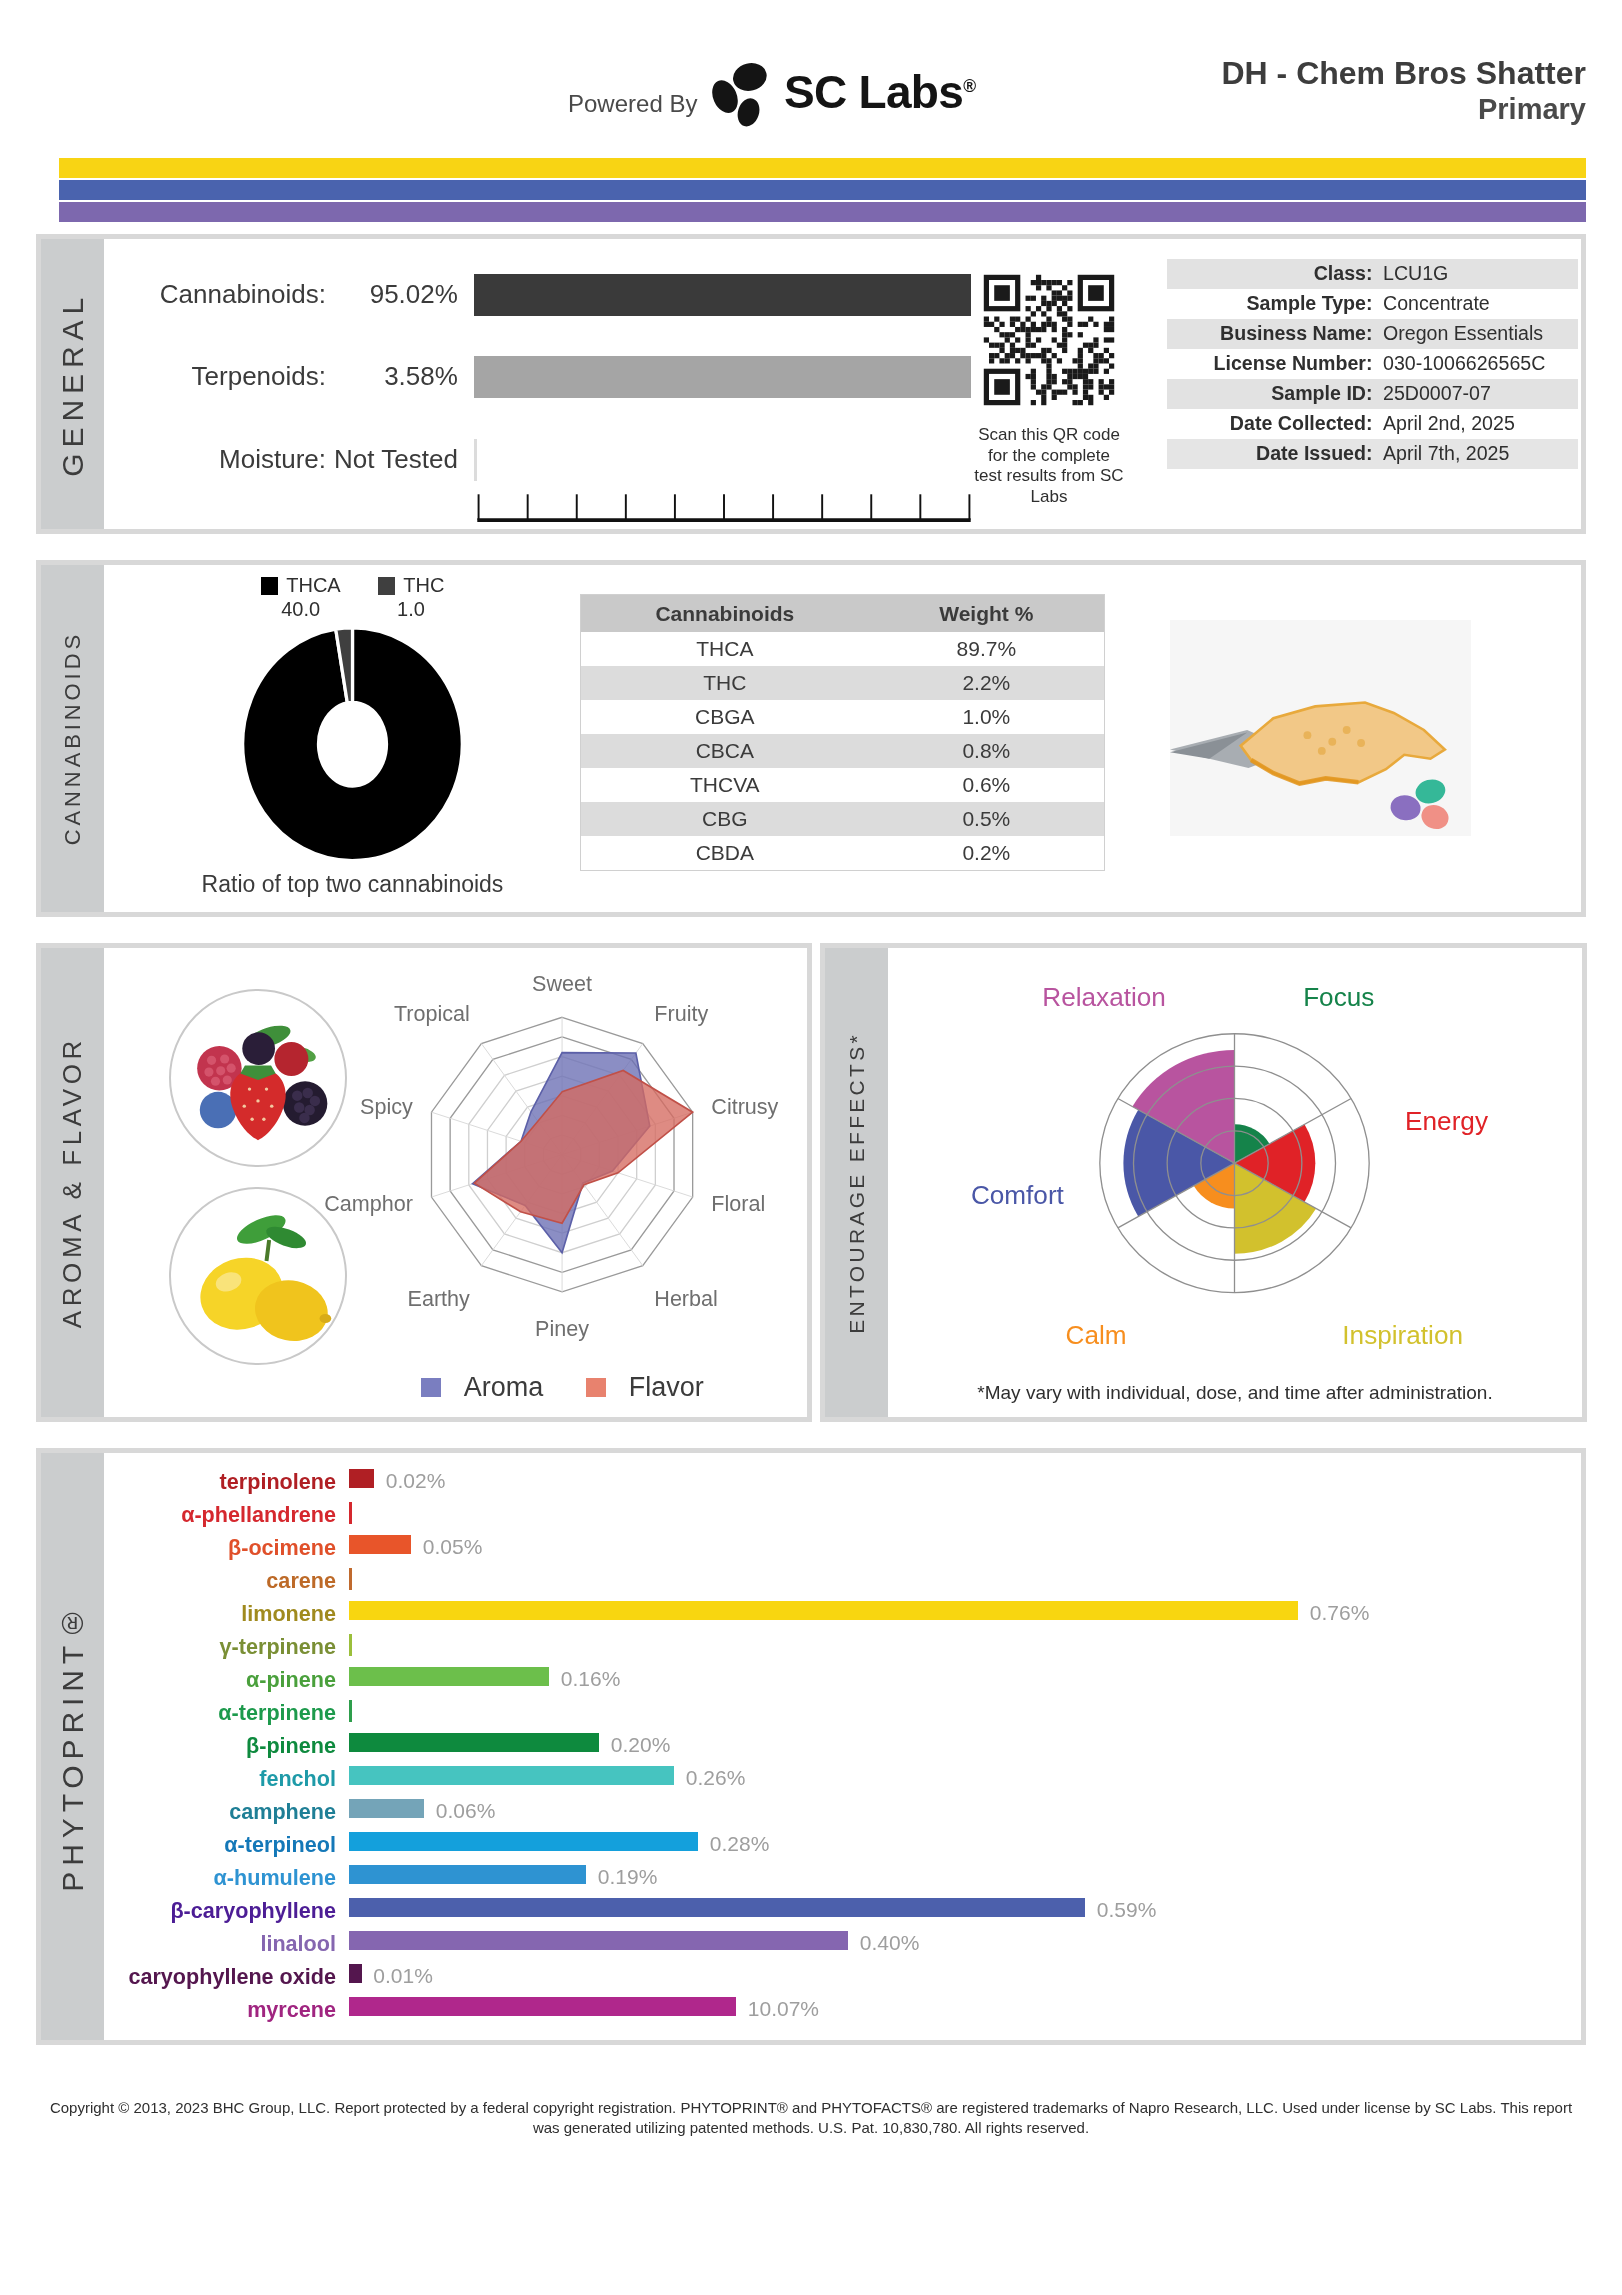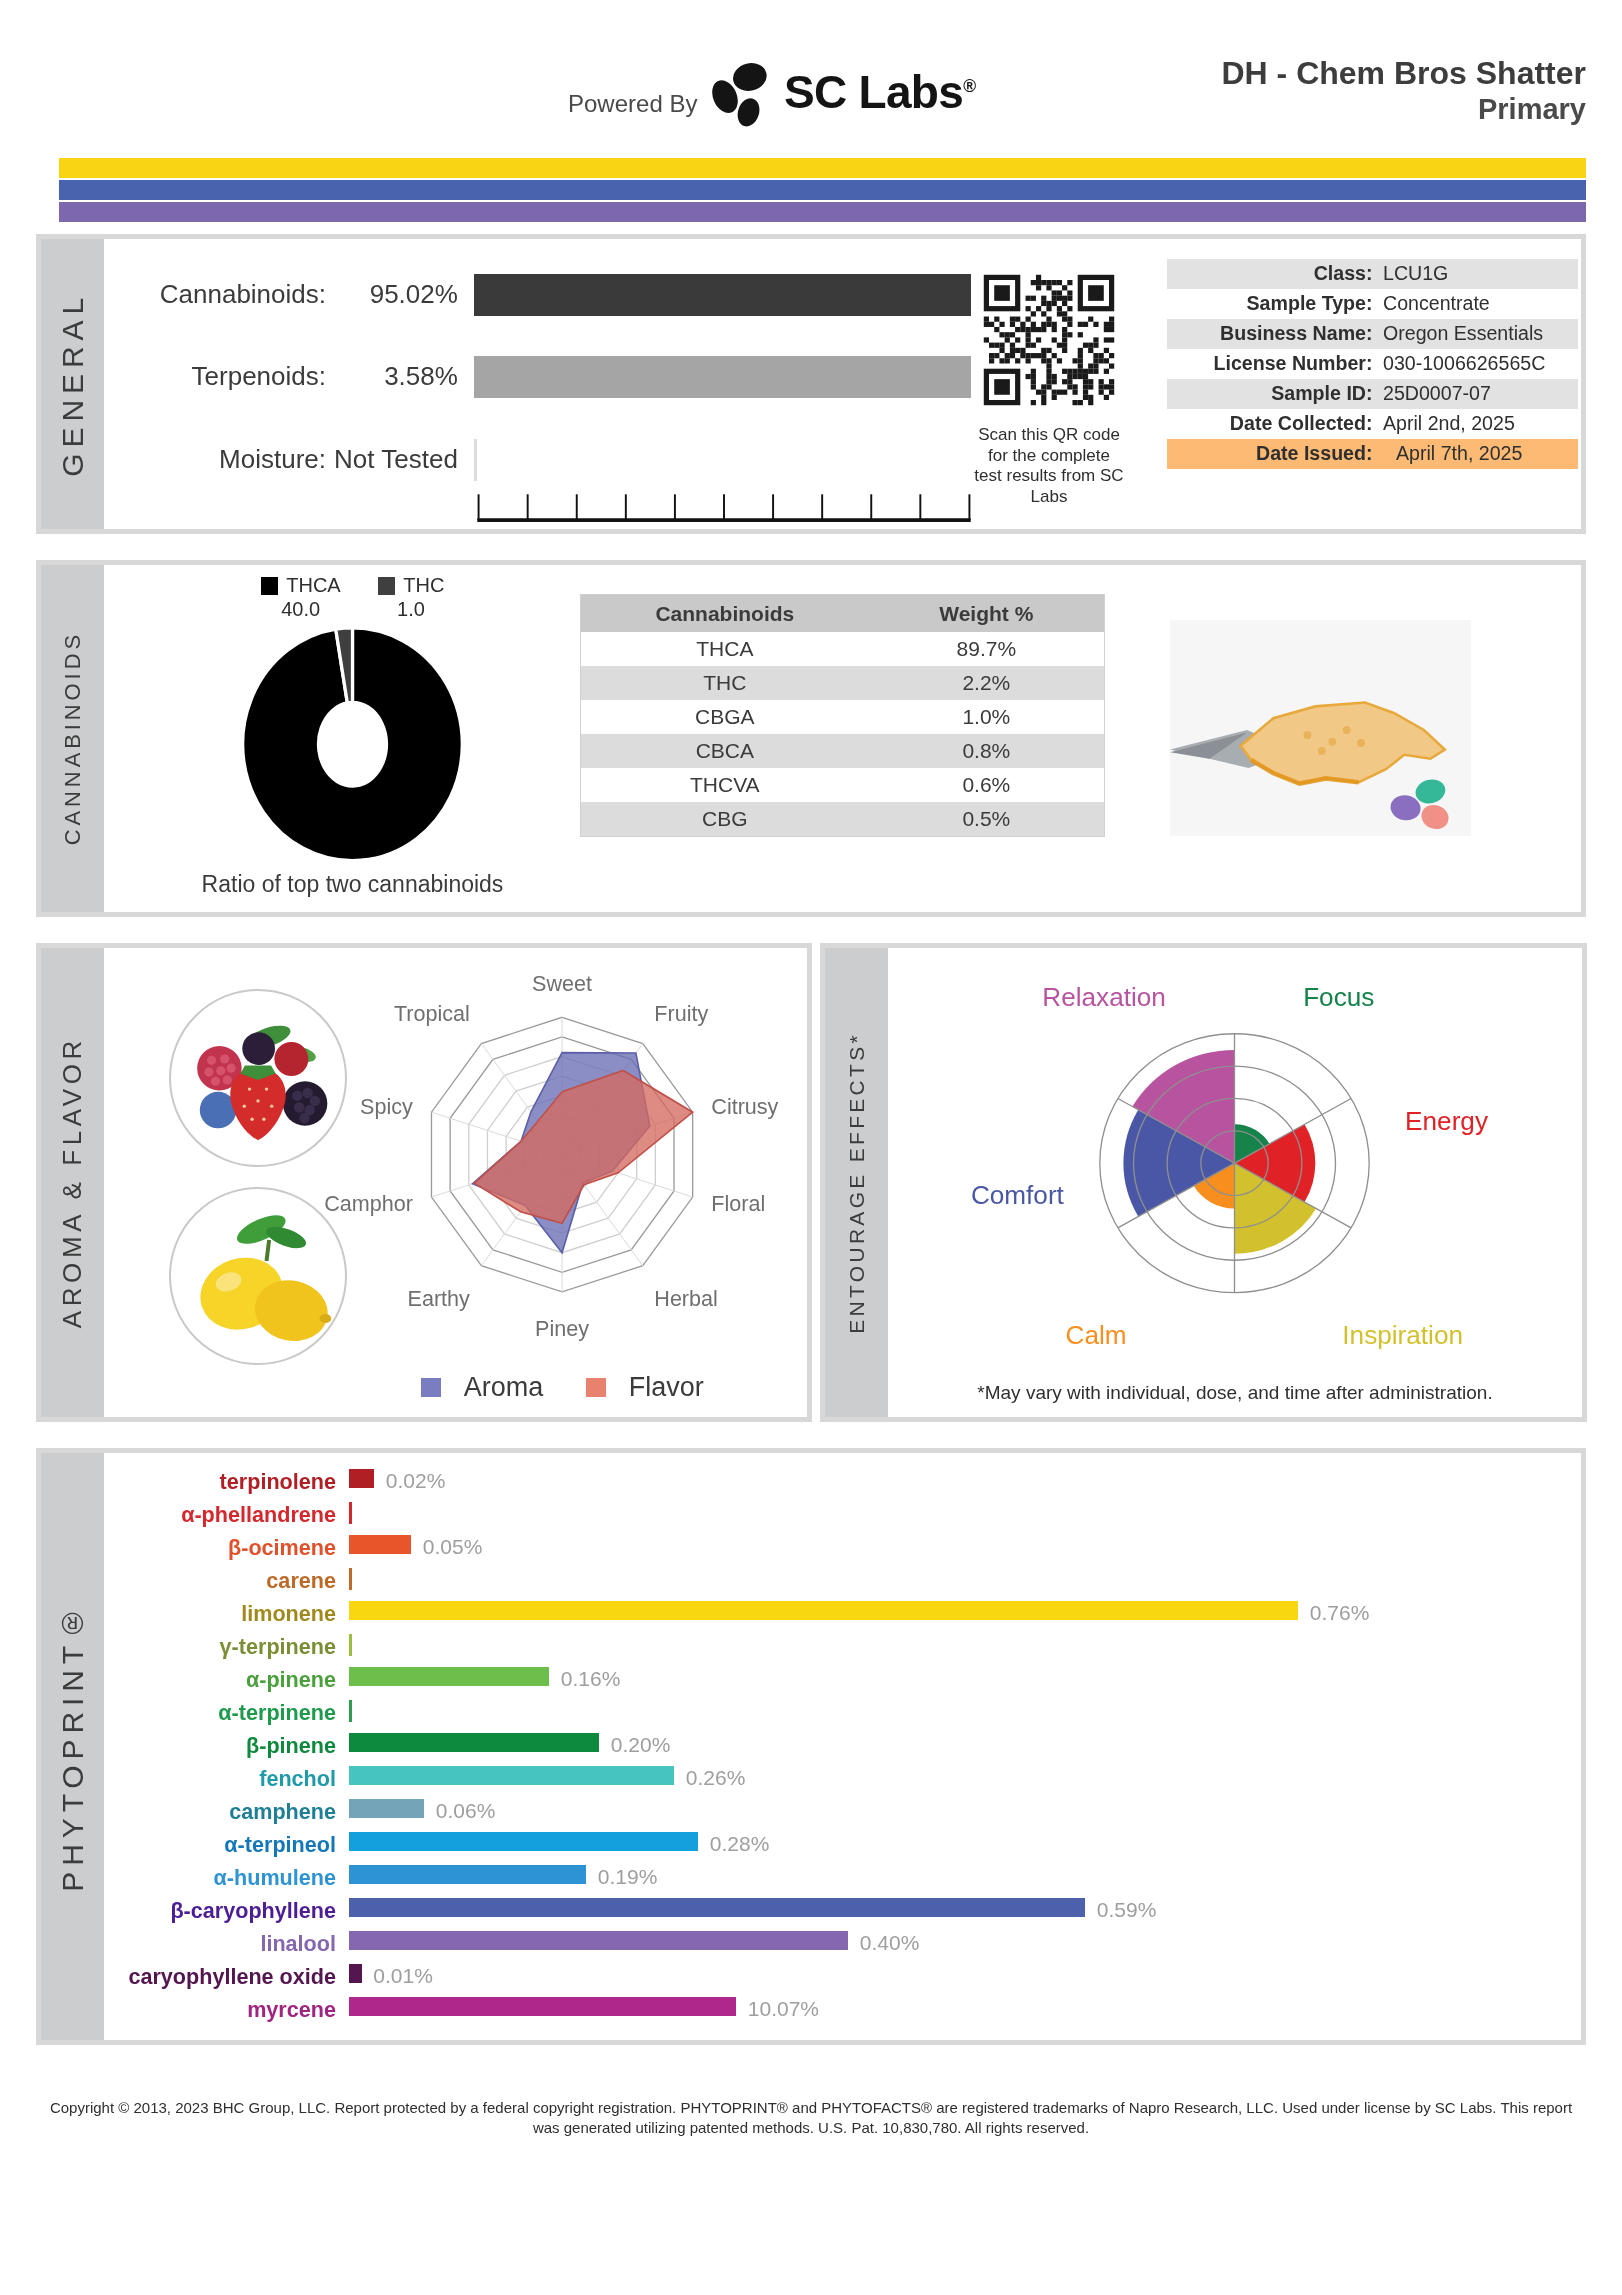--- a/index.html
+++ b/index.html
@@ -373,21 +373,21 @@
             <div class="info-value">030-1006626565C</div>
           </div>
           <div class="info-row" style="background: rgb(226, 226, 226);">
             <div class="info-label">Sample ID:</div>
             <div class="info-value">25D0007-07</div>
           </div>
           <div class="info-row">
             <div class="info-label">Date Collected:</div>
             <div class="info-value">April 2nd, 2025</div>
           </div>
-          <div class="info-row" style="background: #fdba74; gap: 13px;">
+          <div class="info-row" style="background: #e5e5e5;">
             <div class="info-label">Date Issued:</div>
             <div class="info-value">April 7th, 2025</div>
           </div>
         </div>
     </div>
   </section>
 
   <section class="section" style="left:36px;top:560px;width:1550px;height:357px;">
     <div class="strip strip-cb">
         <span>CANNABINOIDS</span>
@@ -435,20 +435,24 @@
             <div class="cbt-c1">CBCA</div>
             <div class="cbt-c2">0.8%</div>
           </div>
           <div class="cbt-row">
             <div class="cbt-c1">THCVA</div>
             <div class="cbt-c2">0.6%</div>
           </div>
           <div class="cbt-row" style="background: rgb(220, 220, 220);">
             <div class="cbt-c1">CBG</div>
             <div class="cbt-c2">0.5%</div>
+          </div>
+          <div class="cbt-row">
+            <div class="cbt-c1">CBDA</div>
+            <div class="cbt-c2">0.2%</div>
           </div>
         </div>
       <div id="photo-box"><svg width="301" height="216" viewBox="0 0 460 330">
             <rect x="0" y="0" width="460" height="330" fill="#f6f6f6"></rect>
             <polygon points="0,198 118,168 190,200 120,226" fill="#a8adb2"></polygon>
             <polygon points="0,202 118,172 60,212" fill="#8a9096"></polygon>
             <path d="M 108 192 L 158 150 L 222 132 L 298 126 L 342 142 L 388 168 L 420 198 L 398 212 L 358 206 L 330 228 L 288 248 L 238 242 L 198 250 L 158 234 L 124 214 Z" fill="#f2c887" stroke="#e8a93c" stroke-width="4"></path>
             <path d="M 124 214 L 158 234 L 198 250 L 238 242 L 288 248" fill="none" stroke="#e2951d" stroke-width="7" opacity="0.85"></path>
             <circle cx="210" cy="176" r="6" fill="#e8b054" opacity="0.9"></circle>
             <circle cx="248" cy="186" r="6" fill="#e8b054" opacity="0.9"></circle>

